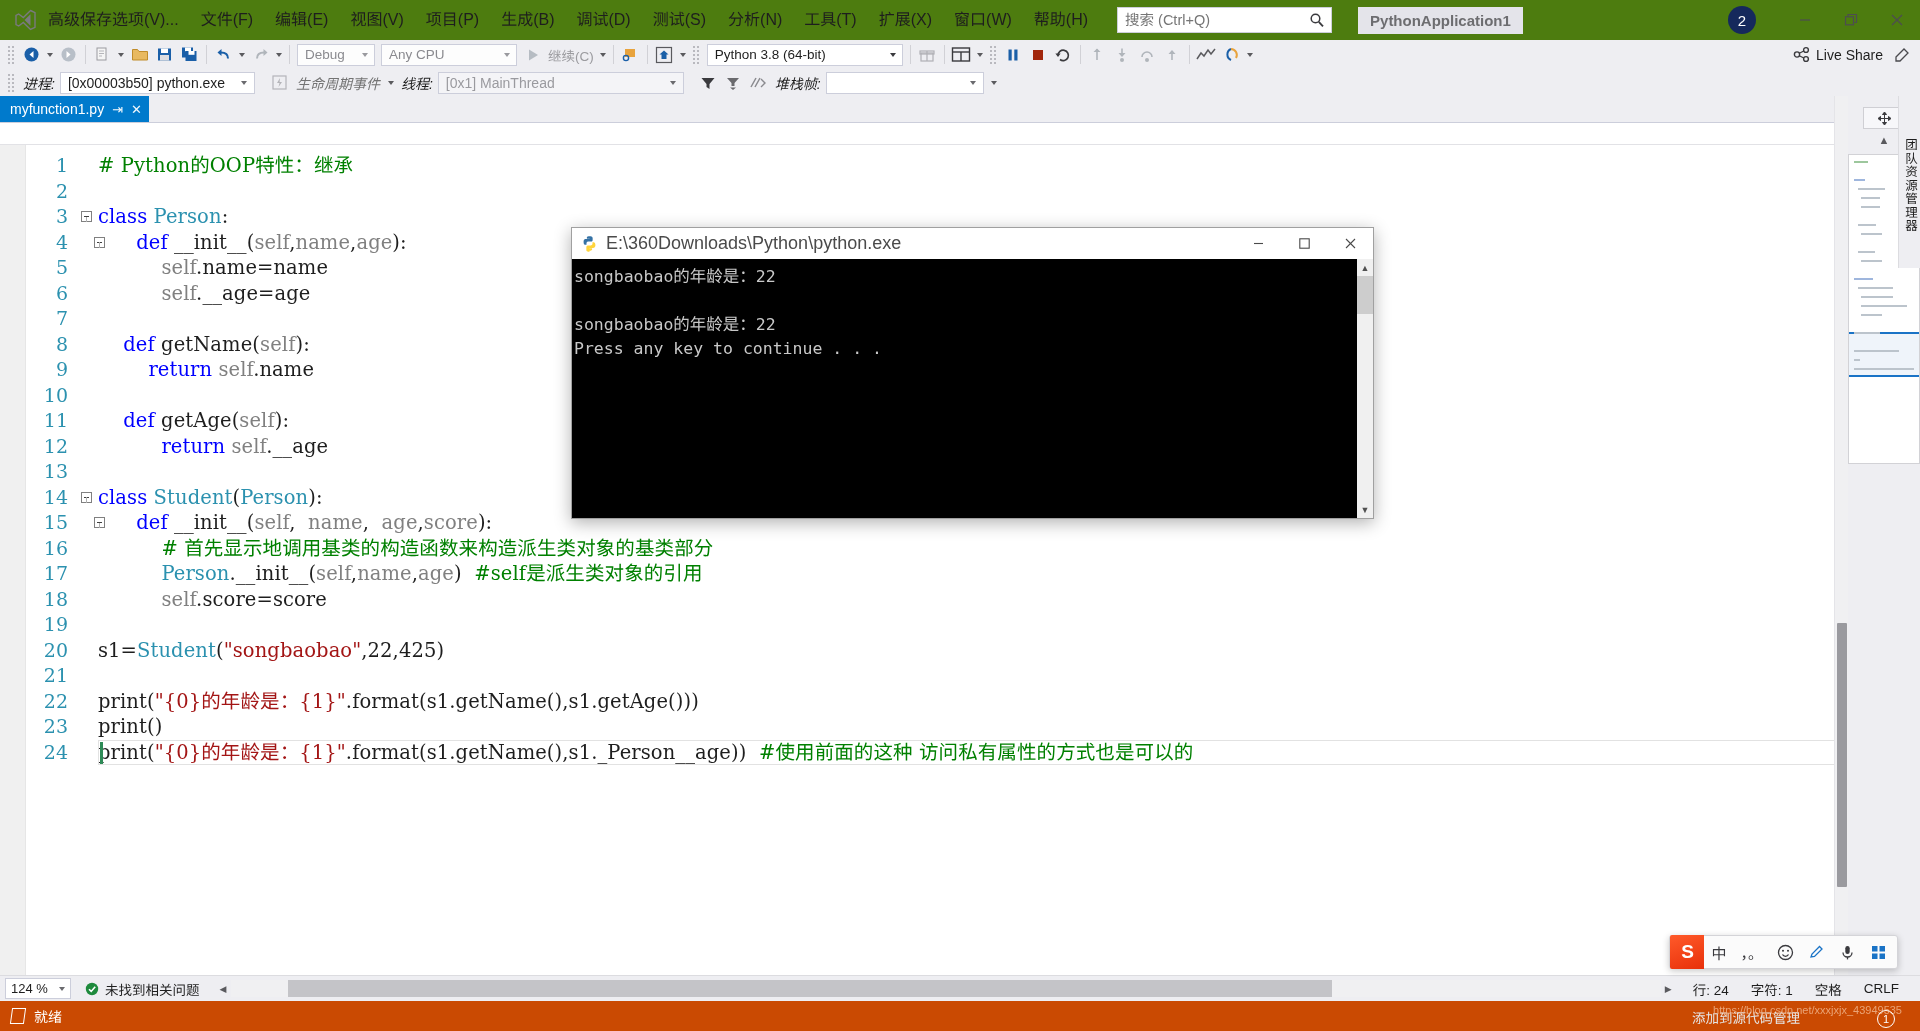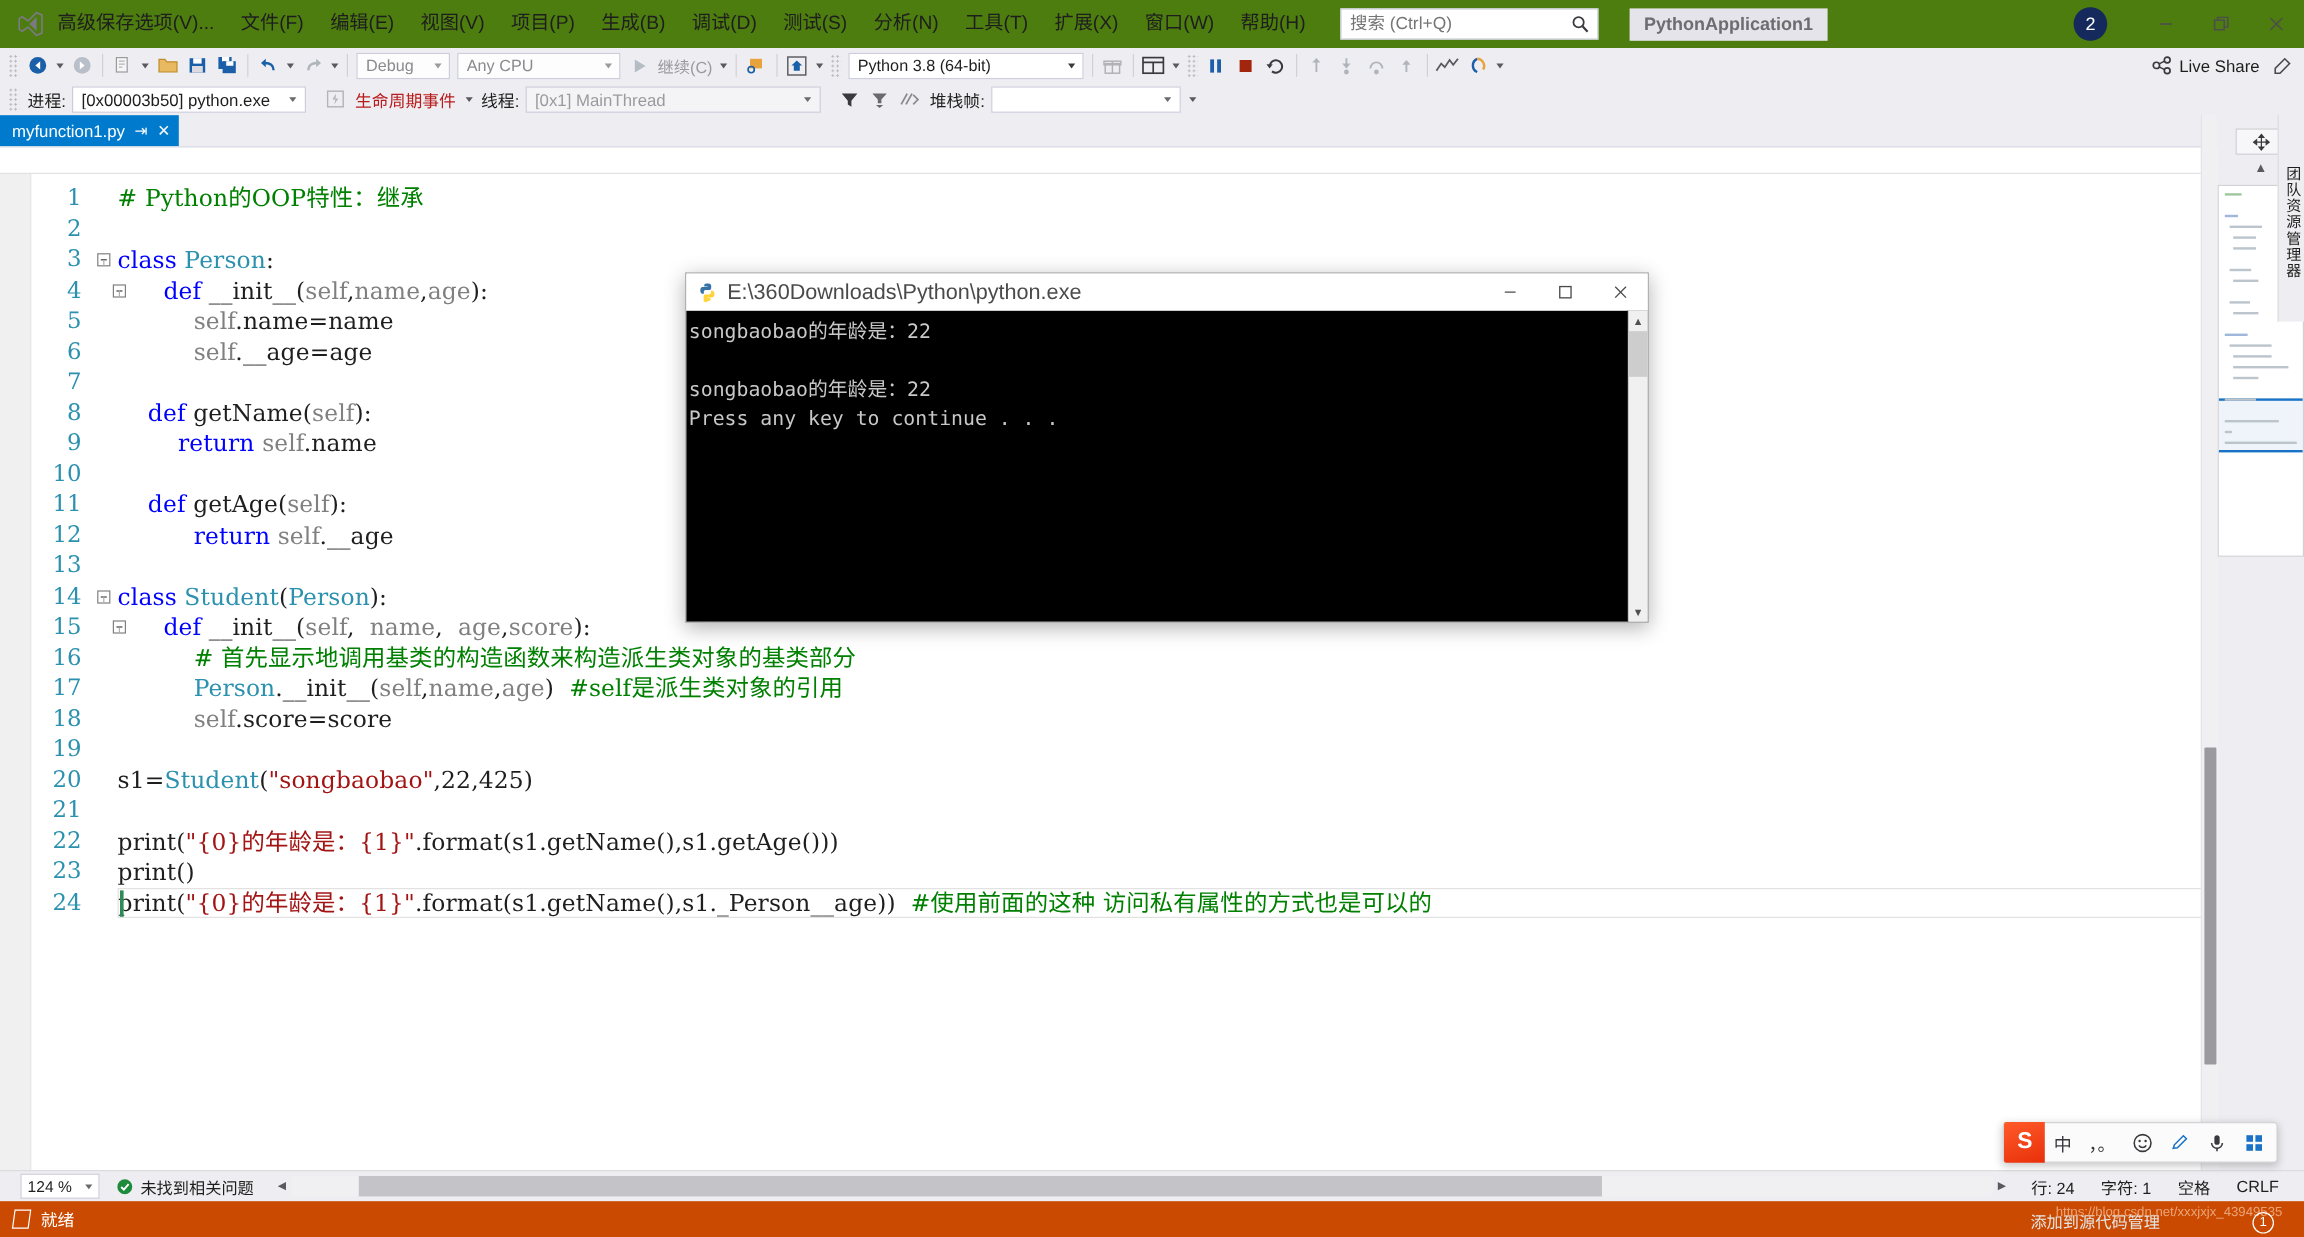--- a/index.html
+++ b/index.html
@@ -166,22 +166,22 @@
   .dbgbar {
     height: 27px;
     flex: 0 0 27px;
     display: flex;
     align-items: center;
     background: #eeeef2;
     padding-left: 4px;
     font-size: 14px;
     color: #1e1e1e;
   }
-  .dbg-label { padding: 0 5px 0 4px; white-space: nowrap; }
-  .dbg-label.dim { color:#b91c1c; }
+  .dbg-label { padding: 0 5px 0 4px; white-space: nowrap; font-style: italic; }
+  .dbg-label.dim { color:#737373; }
   .dbg-combo {
     height: 22px;
     border: 1px solid #cccedb;
     background: #fff;
     display: flex; align-items:center;
     padding: 0 2px 0 7px;
     font-size: 14px;
     color: #1e1e1e;
   }
   .dbg-combo.dim { color:#9a9a9f; background:#f4f4f7; }
@@ -474,21 +474,21 @@
     flex: 0 0 26px;
     display: flex;
     align-items: center;
     background: #eeeef2;
     border-top: 1px solid #dcdce0;
     font-size: 13.5px;
     color: #1e1e1e;
   }
   .zoom-combo {
     width: 66px; height: 21px;
-    margin-left: 17px;
+    margin-left: 5px;
     border: 1px solid #cccedb;
     background: #fff;
     display:flex; align-items:center;
     font-size: 13px; padding-left:5px;
   }
   .zoom-combo .carr { margin-left:auto; width:16px; display:flex; align-items:center; justify-content:center;}
   .zoom-combo .carr::after {
     content:""; border-left:3.5px solid transparent; border-right:3.5px solid transparent;
     border-top:4px solid #6a6a6e;
   }

